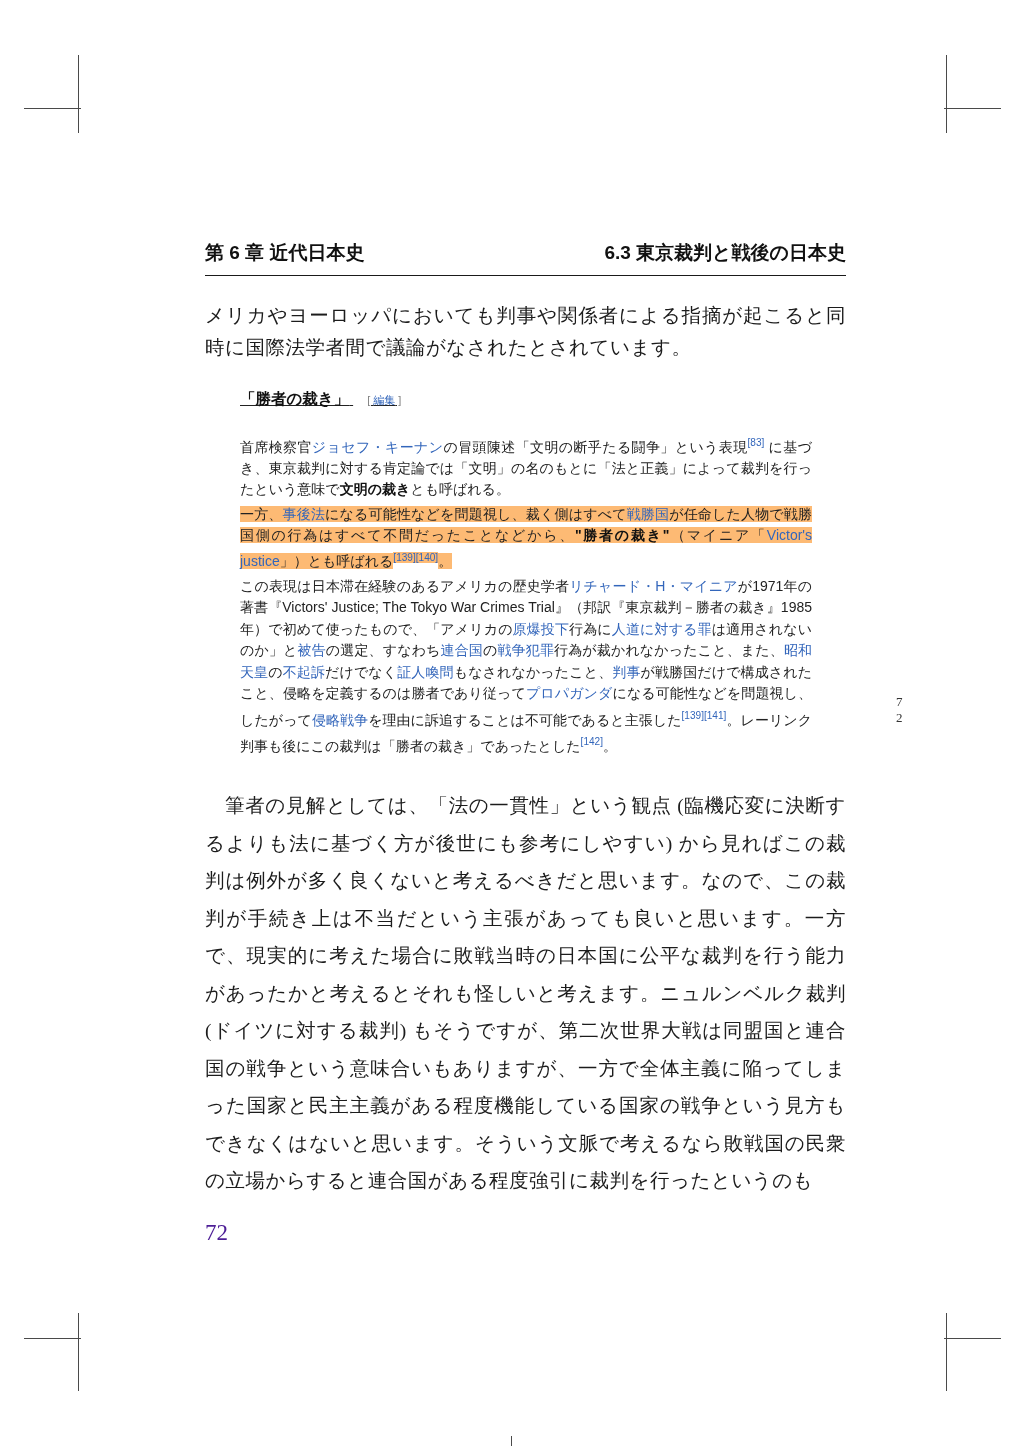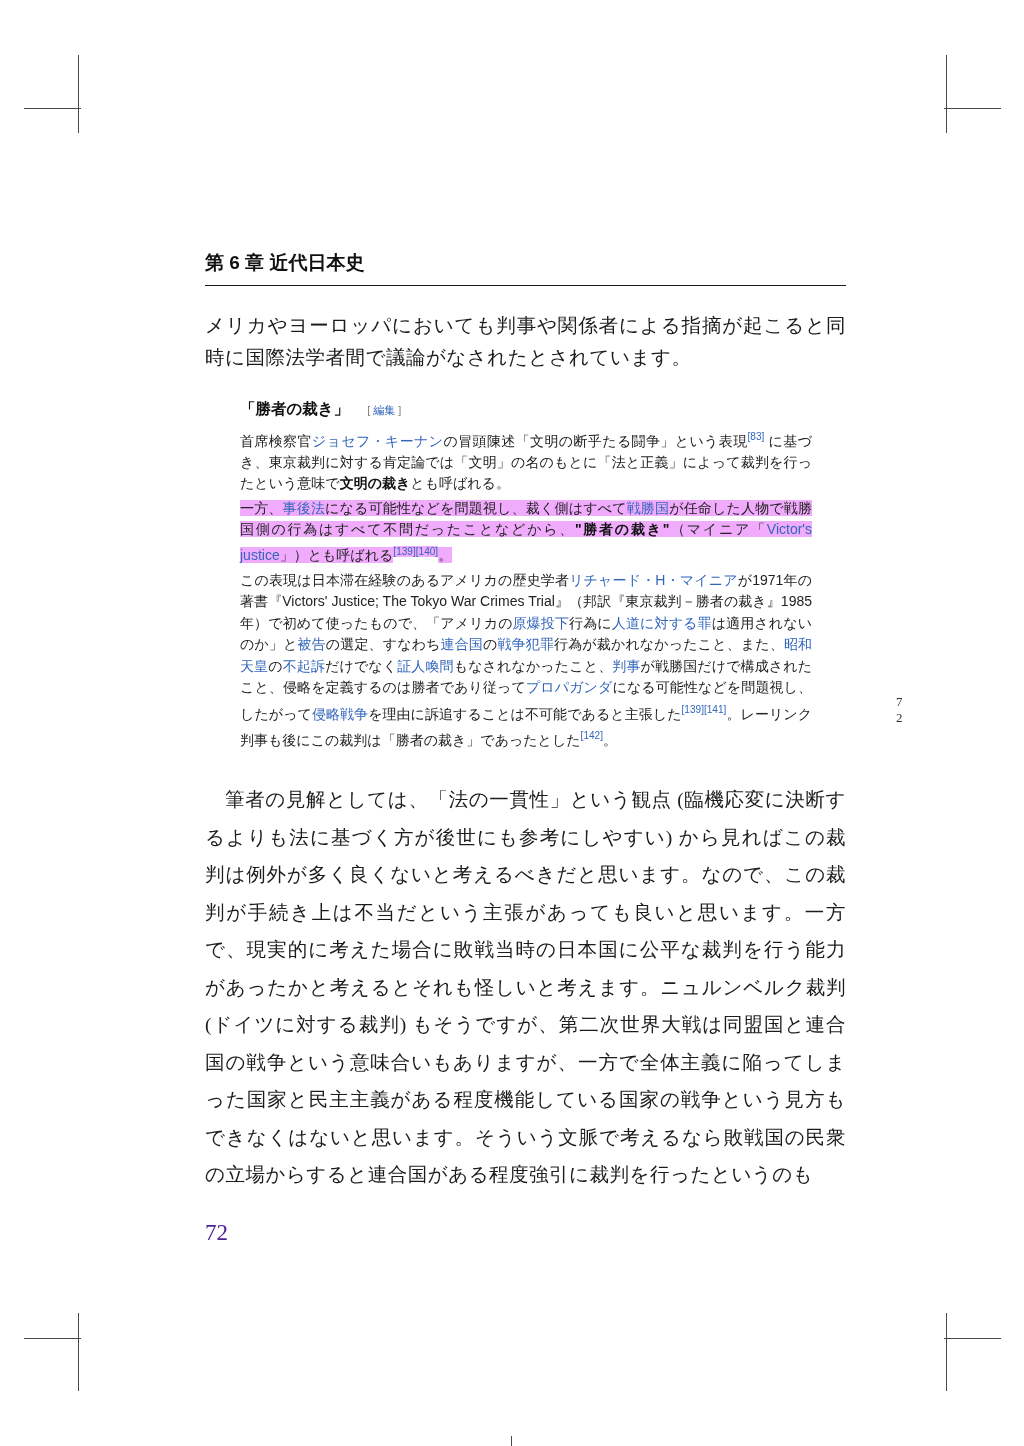--- a/index.html
+++ b/index.html
@@ -14,49 +14,49 @@
   
   .cm { position:absolute; background:#4a4a4a; }
 
   
   .margin-number {
     position:absolute; left:896px; top:694px;
     font-size:13px; line-height:16px; text-align:center; color:#333;
     display:flex; flex-direction:column;
   }
 
-  .content { position:absolute; left:205px; top:250px; width:641px; }
+  .content { position:absolute; left:205px; top:240px; width:641px; }
 
   .header-row {
     display:flex; justify-content:space-between; align-items:baseline;
     font-family:"Liberation Sans","DejaVu Sans",sans-serif;
     font-weight:bold; font-size:19px; color:#111;
   }
   .header-rule { border-bottom:1.6px solid #1a1a1a; margin-top:9px; }
 
   .intro {
     margin-top:24px; font-size:19.5px; line-height:32px;
     text-align:justify; text-justify:inter-ideograph; letter-spacing:0.5px;
   }
 
   .wiki {
     margin:24px 0 0 35px; width:572px;
     font-family:"Liberation Sans","DejaVu Sans",sans-serif;
     font-size:14px; line-height:21.5px; color:#222;
   }
-  .wiki-heading-row { margin-bottom:4px; }
+  .wiki-heading-row { margin-bottom:20px;text-decoration:underline; }
   .wiki-heading { font-weight:bold; font-size:15.5px; color:#111; }
   .wiki-edit { font-size:11px; margin-left:14px; }
   .wiki-para { margin-top:3px; text-align:justify; text-justify:inter-ideograph; }
 
   .seg-link { color:#3366bb; }
   .seg-suplink { color:#3366bb; font-size:0.72em; vertical-align:super; }
   .seg-bold { font-weight:bold; color:#111; }
   .seg-gray { color:#808080; }
-  .wiki-para.highlighted span { background:#f0abfc; }
+  .wiki-para.highlighted span { background:#fdba74; }
 
   .body-para {
     font-size:19.5px; line-height:37.5px; letter-spacing:0.5px;
     text-align:justify; text-justify:inter-ideograph;
   }
   .body-block { margin-top:30px; }
 
   .footer-number {
     position:absolute; left:205px; top:1220px;
     font-size:23px; color:#4c1d95;
@@ -79,20 +79,21 @@
 
   <div class="margin-number">
     <span>7</span>
     <span>2</span>
   </div>
 
   <div class="content">
 
     <div class="header-row">
       <span>第 6 章 近代日本史</span>
+      <span>6.3 東京裁判と戦後の日本史</span>
     </div>
     <div class="header-rule"></div>
 
     <p class="intro">メリカやヨーロッパにおいても判事や関係者による指摘が起こると同時に国際法学者間で議論がなされたとされています。</p>
 
     <div class="wiki">
       <div class="wiki-heading-row">
         <span class="wiki-heading">「勝者の裁き」</span>
         <span class="wiki-edit"><span class="seg-gray">[ </span><span class="seg-link">編集</span><span class="seg-gray"> ]</span></span>
       </div>

